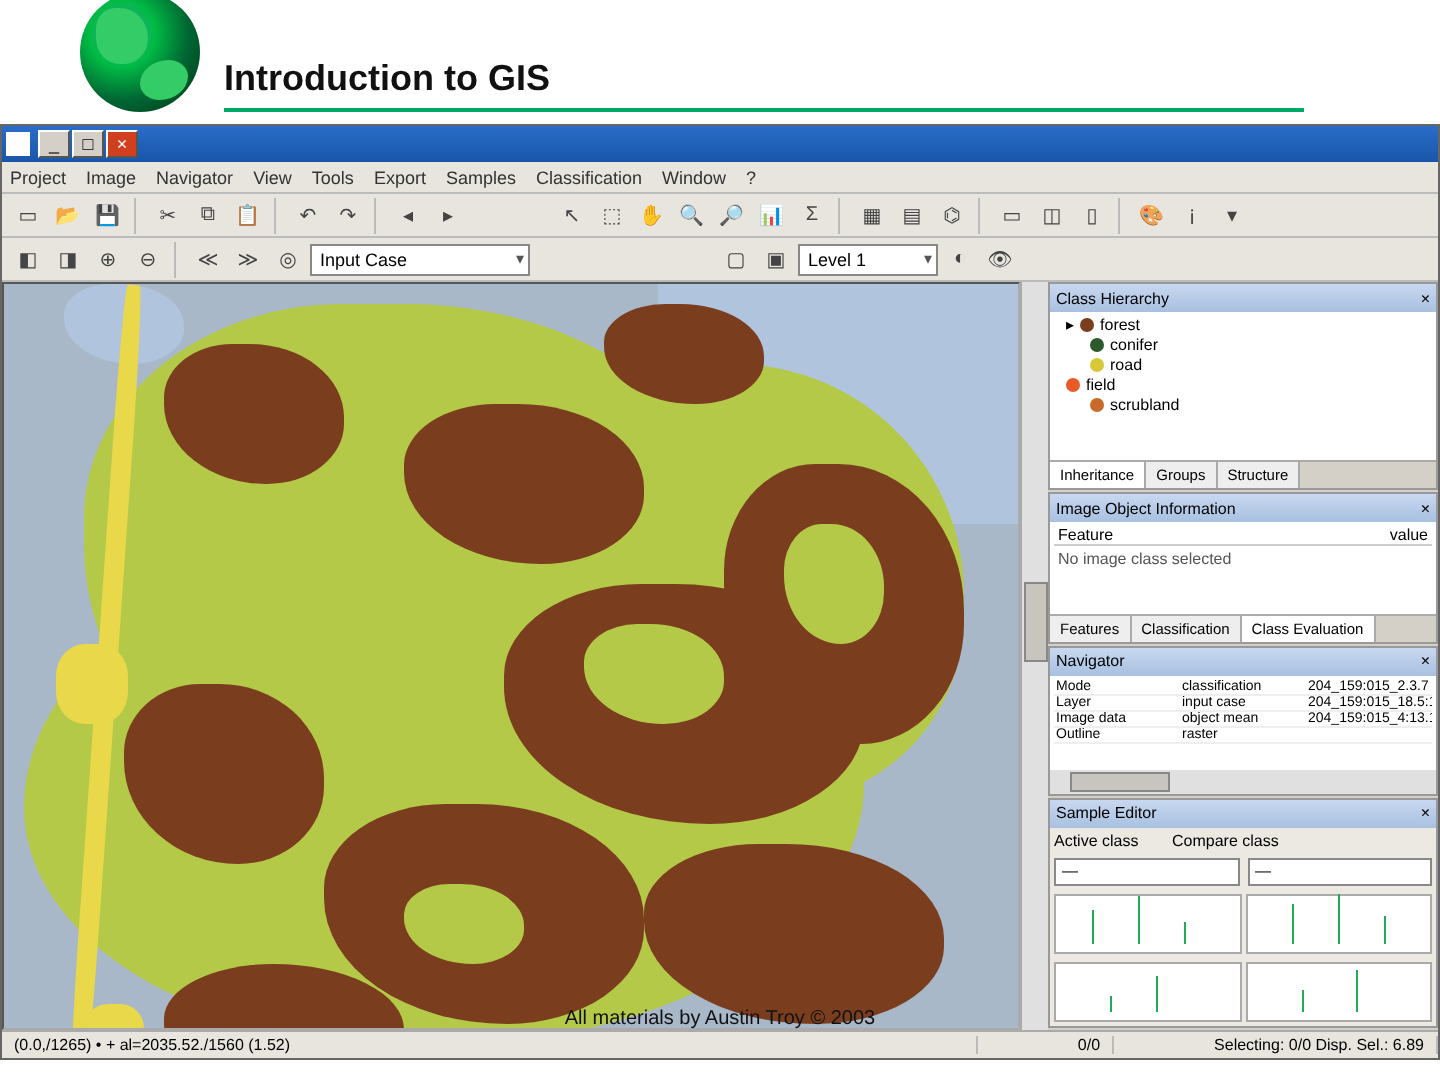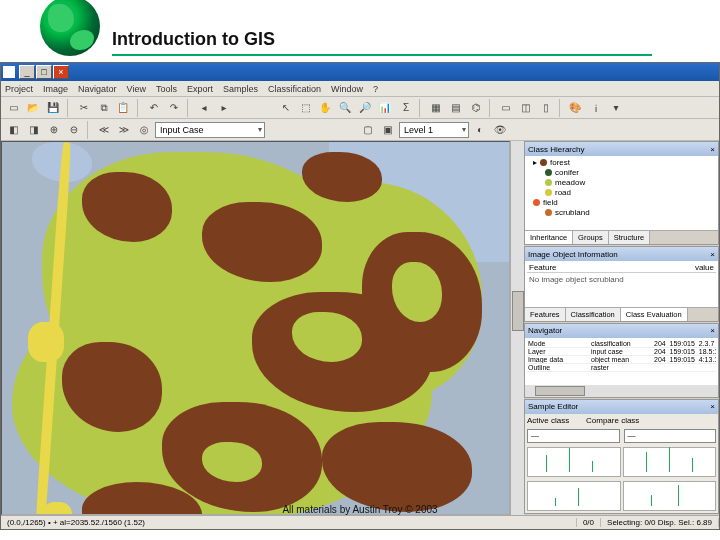--- a/index.html
+++ b/index.html
@@ -43,21 +43,21 @@
   .stats { display:grid; grid-template-columns:1fr 1fr 1fr; font-size:7px; gap:0; }
   .stats > div { border-bottom:1px solid #eee; padding:0 1px; white-space:nowrap; overflow:hidden; }
   .editorrow { display:flex; gap:4px; font-size:8px; padding:2px; align-items:center; }
   .field { background:#fff; border:1px solid #888; height:14px; flex:1; display:flex; align-items:center; padding:0 3px; }
   .charts { display:flex; gap:2px; height:34px; padding:2px; }
   .chart { flex:1; background:#fff; border:1px solid #aaa; position:relative; }
   .chart .bar { position:absolute; bottom:4px; width:1px; background:#2a5; }
   .hscroll { height:12px; background:#e0e0e0; display:flex; align-items:center; }
   .hscroll .thumb { height:10px; width:50px; background:#c8c5be; border:1px solid #888; margin-left:10px; }
   .second-toolbar { height:22px; background:#e8e5de; display:flex; align-items:center; padding:0 4px; gap:2px; border-bottom:1px solid #bbb; }
-  .statusbar { position:absolute; bottom:0; left:0; right:0; height:14px; background:#e8e5de; border-top:1px solid #aaa; display:flex; font-size:8px; align-items:center; }
+  .statusbar { position:absolute; bottom:0; left:0; right:0; height:14px; background:#e8e5de; border-top:1px solid #aaa; display:flex; font-size:8px; align-items:center;gap:44px; }
   .statusbar > div { border-right:1px solid #bbb; padding:0 6px; }
   .footer { position:absolute; left:0; right:0; bottom:14px; text-align:center; font-size:10px; color:#111; z-index:5; }
   
   .blob { position:absolute; border-radius:40% 55% 45% 60%; }
   .green { background:#b4c948; }
   .brown { background:#7a3e1e; }
   .water { background:#b0c4de; }
   .yellow { background:#e8d84a; }
 </style>
 </head>
@@ -196,24 +196,20 @@
           <div class="tree-item">
               <span>▸</span>
               <span class="dot" style="background:#7a3e1e"></span>
               <span>forest</span>
             </div>
           <div class="tree-item" style="padding-left:18px">
               <span class="dot" style="background:#2c5a2c"></span>
               <span>conifer</span>
             </div>
           <div class="tree-item" style="padding-left:18px">
-              <span class="dot" style="background:#b4c948"></span>
-              <span>meadow</span>
-            </div>
-          <div class="tree-item" style="padding-left:18px">
               <span class="dot" style="background:#d8c838"></span>
               <span>road</span>
             </div>
           <div class="tree-item">
               <span class="dot" style="background:#e85a2a"></span>
               <span>field</span>
             </div>
           <div class="tree-item" style="padding-left:18px">
               <span class="dot" style="background:#c86a2a"></span>
               <span>scrubland</span>
@@ -229,21 +225,21 @@
       <div class="panel" style="height:78px">
         <div class="panelhead">
             <span>Image Object Information</span>
             <span class="x">×</span>
           </div>
         <div class="panelbody">
           <div style="display:flex;justify-content:space-between;border-bottom:1px solid #ccc;padding:0 2px">
             <span>Feature</span>
             <span>value</span>
           </div>
-          <div style="padding:2px;color:#555">No image object scrubland</div>
+          <div style="padding:2px;color:#555">No image class selected</div>
         </div>
         <div class="tabrow">
           <div class="tab">Features</div>
           <div class="tab">Classification</div>
           <div class="tab active">Class Evaluation</div>
         </div>
       </div>
 
       <div class="panel" style="height:78px">
         <div class="panelhead">

